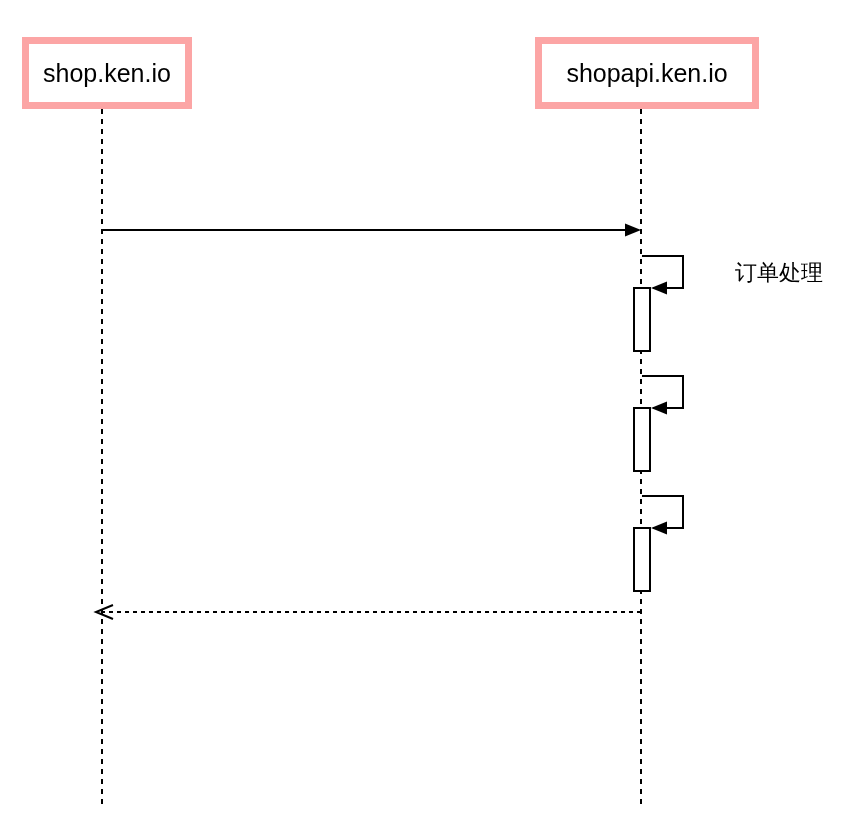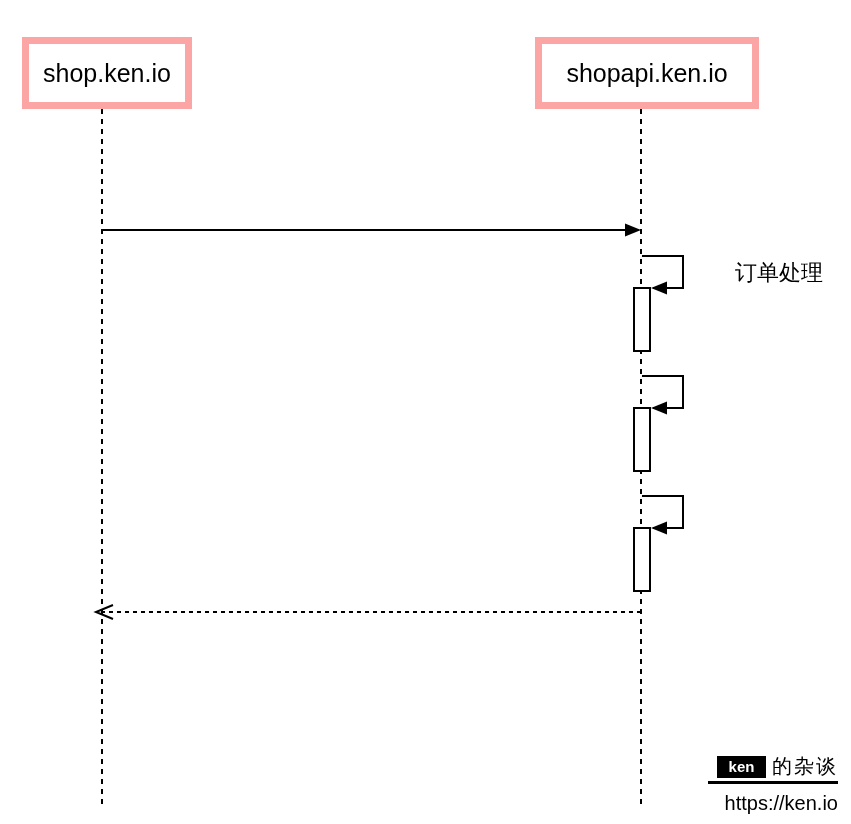--- a/index.html
+++ b/index.html
@@ -150,22 +150,14 @@
     <span>shopapi.ken.io</span>
   </div>
 
   <div class="bar" style="top:287px;"></div>
   <div class="bar" style="top:407px;"></div>
   <div class="bar" style="top:527px;"></div>
 
 
   <div class="self-label" style="top:261px;">订单处理</div>
 
-  <div class="watermark">
-    <div class="wm-row">
-      <span class="wm-badge">ken</span>
-      <span class="wm-suffix">的杂谈</span>
-    </div>
-    <div class="wm-underline"></div>
-    <div class="wm-url">https://ken.io</div>
-  </div>
 
 </div>
 
 </body></html>

